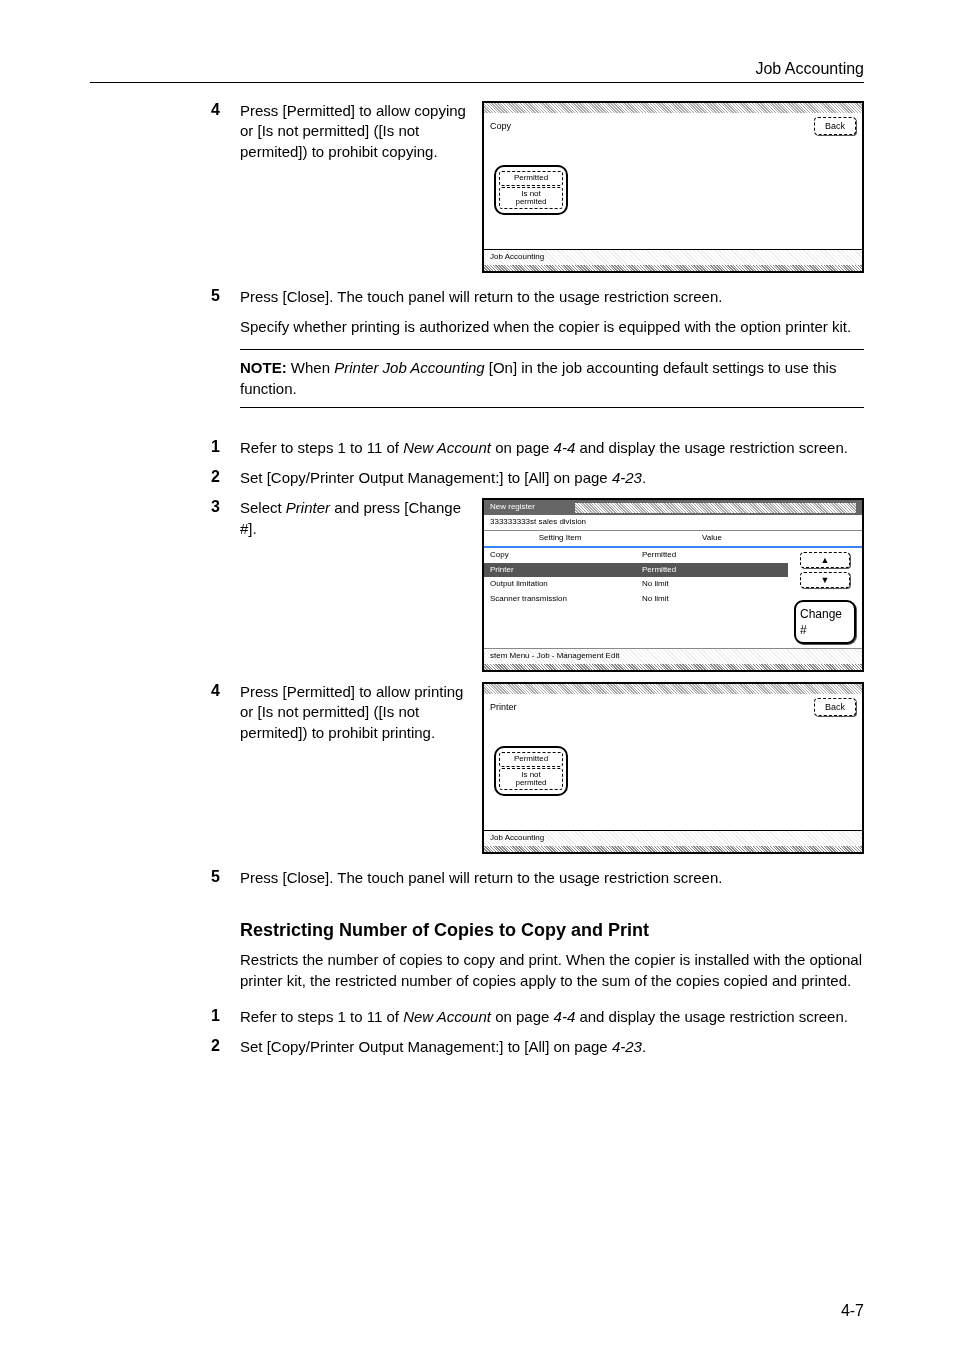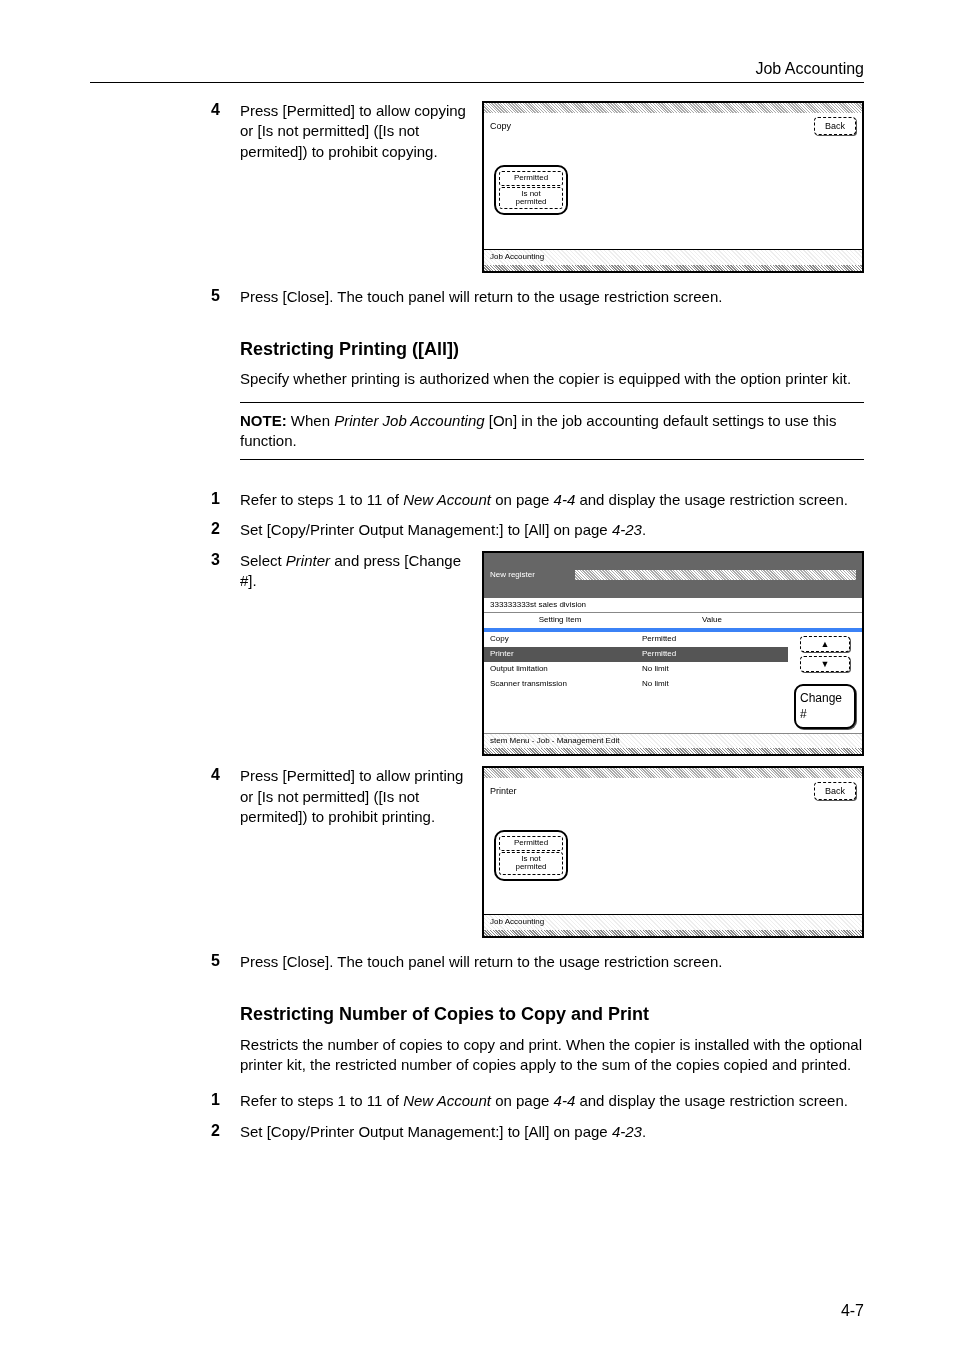--- a/index.html
+++ b/index.html
@@ -123,30 +123,31 @@
   
   .tbl-panel {
     width: 378px;
     border: 2px solid #000;
     font-size: 8px;
     background: #fff;
   }
   .tbl-dark {
     color: #fff;
     background: #666;
-    padding: 17px 6px;
-    display: flex;
+    padding: 2px 6px;
+    display: flex;
+    align-items: center;
   }
   .tbl-sub {
     padding: 2px 6px;
     border-bottom: 1px solid #888;
   }
   .tbl-head {
     display: flex;
-    border-bottom: 4px solid #3b82f6;
+    border-bottom: 2px solid #3b82f6;
     align-items: flex-end;
   }
   .tbl-head > div, .tbl-row > div {
     padding: 2px 6px;
   }
   .col-a { width: 140px; }
   .col-b { width: 140px; }
   .col-c { flex: 1; display:flex; flex-direction:column; align-items:center; gap:4px; padding:4px 6px; }
   .tbl-body { display:flex; }
   .tbl-rows { flex:1; }
@@ -207,21 +208,20 @@
   </div>
 
   <div class="row" style="margin-top:14px;">
     <div class="step-col">5</div>
     <div class="body-col">Press [Close]. The touch panel will return to the usage restriction screen.</div>
   </div>
 
   <div class="row" style="margin-top:10px;">
     <div class="step-col"></div>
     <div class="body-col">
-      <div class="section-heading">Restricting Printing ([All])</div>
       <div>Specify whether printing is authorized when the copier is equipped with the option printer kit.</div>
       <div class="note-block">
         <b>NOTE:</b><span> When </span><span class="italic">Printer Job Accounting</span><span> [On] in the job accounting default settings to use this function.</span>
       </div>
     </div>
   </div>
 
   <div class="row">
     <div class="step-col">1</div>
     <div class="body-col">

